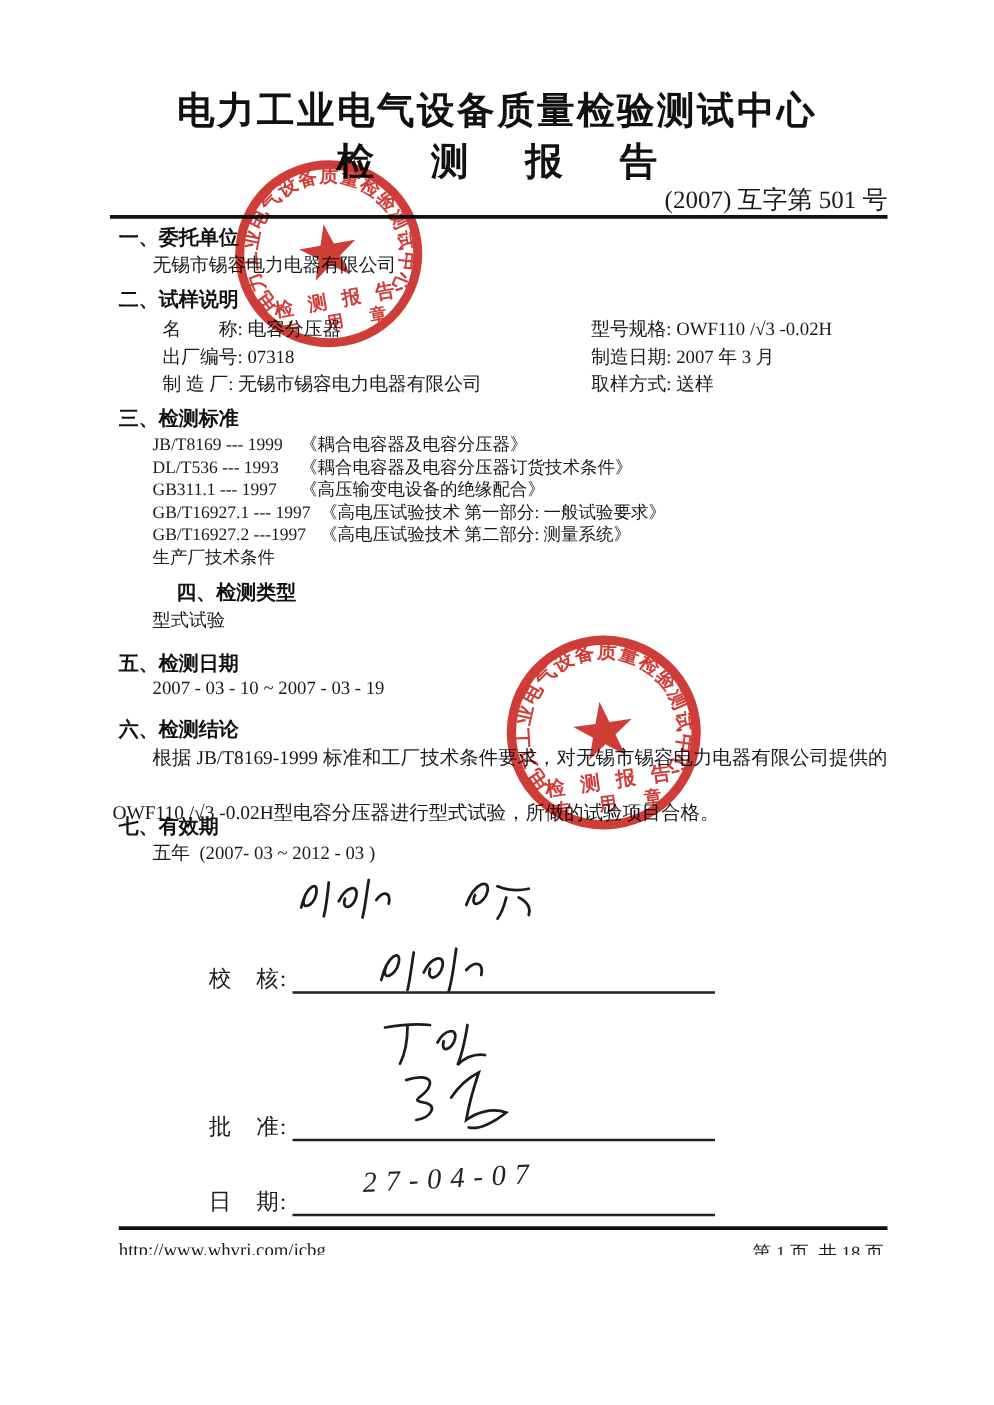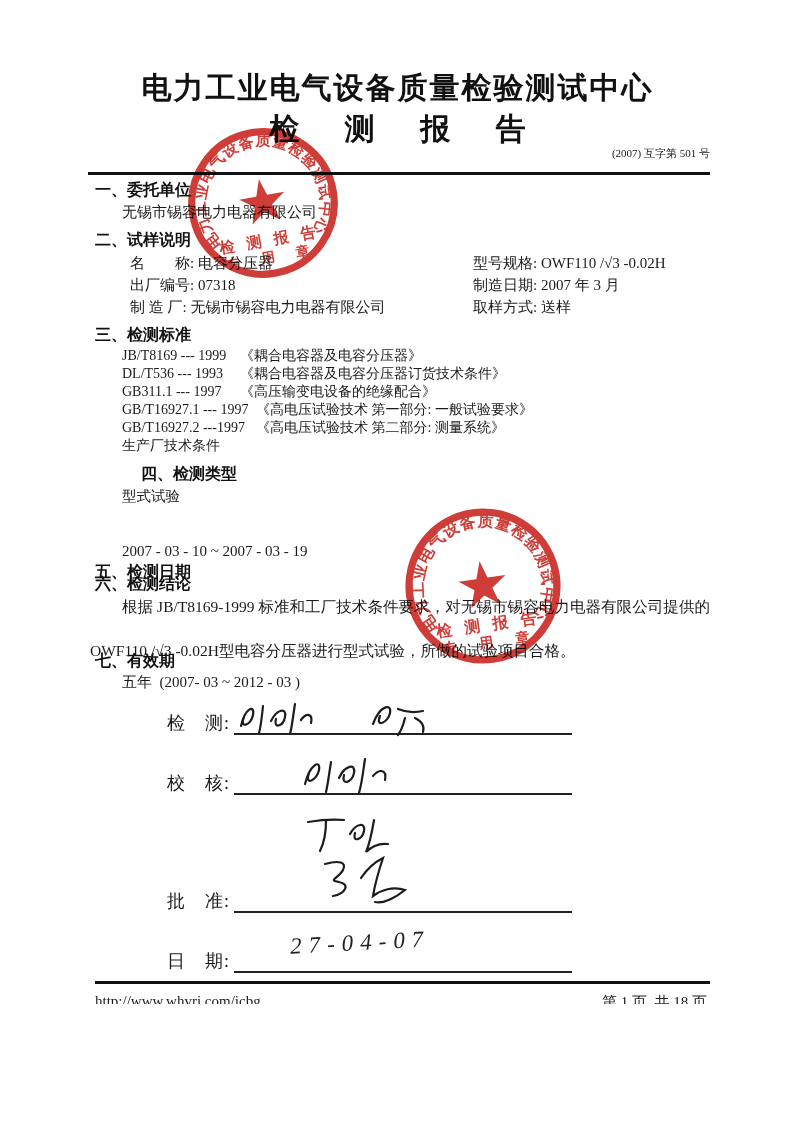--- a/index.html
+++ b/index.html
@@ -10,21 +10,21 @@
   }
   .abs{position:absolute;}
   .org-title{
     top:68px;left:0;width:100%;text-align:center;
     font-size:30px;font-weight:600;letter-spacing:2px;color:#111;
   }
   .doc-title{
     top:109px;left:0;width:100%;text-align:center;
     font-size:30px;font-weight:600;letter-spacing:19px;text-indent:19px;color:#111;
   }
-  .report-no{top:146px;right:85px;font-size:11px;}
+  .report-no{top:146px;right:85px;font-size:20px;}
   .rule{background:#111;height:3px;}
   .rule-top{top:172px;left:88px;width:622px;}
   .rule-bottom{top:981px;left:95px;width:615px;}
   .sec-head{
     font-family:"Liberation Sans","DejaVu Sans",sans-serif;
     font-weight:bold;font-size:16px;color:#111;left:95px;white-space:pre;
   }
   .body-text{font-size:15px;left:122px;white-space:pre;}
   .pair-row .lbl{display:inline-block;white-space:pre;}
   .pair-row .val{white-space:pre;}
@@ -77,33 +77,29 @@
   <div class="abs std-row" style="top:347px;"><span class="std-code">JB/T8169 --- 1999</span><span>《耦合电容器及电容分压器》</span></div>
   <div class="abs std-row" style="top:365px;"><span class="std-code">DL/T536 --- 1993</span><span>《耦合电容器及电容分压器订货技术条件》</span></div>
   <div class="abs std-row" style="top:383px;"><span class="std-code">GB311.1 --- 1997</span><span>《高压输变电设备的绝缘配合》</span></div>
   <div class="abs std-row" style="top:401px;"><span class="std-code" style="width:134px;">GB/T16927.1 --- 1997</span><span>《高电压试验技术 第一部分: 一般试验要求》</span></div>
   <div class="abs std-row" style="top:419px;"><span class="std-code" style="width:134px;">GB/T16927.2 ---1997</span><span>《高电压试验技术 第二部分: 测量系统》</span></div>
   <div class="abs std-row" style="top:437px;">生产厂技术条件</div>
 
   <div class="abs sec-head" style="top:464px;margin-left:46px;">四、检测类型</div>
   <div class="abs body-text" style="top:487px;font-size:14.5px;">型式试验</div>
 
-  <div class="abs sec-head" style="top:521px;margin-top:41px;">五、检测日期</div>
+  <div class="abs sec-head" style="top:521px;">五、检测日期</div>
   <div class="abs body-text" style="top:543px;">2007 - 03 - 10 ~ 2007 - 03 - 19</div>
 
   <div class="abs sec-head" style="top:574px;">六、检测结论</div>
   <div class="abs para" style="top:585px;">根据 JB/T8169-1999 标准和工厂技术条件要求，对无锡市锡容电力电器有限公司提供的OWF110 /√3 -0.02H型电容分压器进行型式试验，所做的试验项目合格。</div>
 
   <div class="abs sec-head" style="top:651px;">七、有效期</div>
   <div class="abs body-text" style="top:673px;">五年  (2007- 03 ~ 2012 - 03 )</div>
 
-  <div class="abs sig-row" style="top:707px;">
-    <span class="sig-label">检　测:</span>
-    <span class="sig-line"></span>
-  </div>
   <div class="abs sig-row" style="top:767px;">
     <span class="sig-label">校　核:</span>
     <span class="sig-line"></span>
   </div>
   <div class="abs sig-row" style="top:885px;text-align:right;">
     <span class="sig-label">批　准:</span>
     <span class="sig-line"></span>
   </div>
   <div class="abs sig-row" style="top:945px;">
     <span class="sig-label">日　期:</span>

